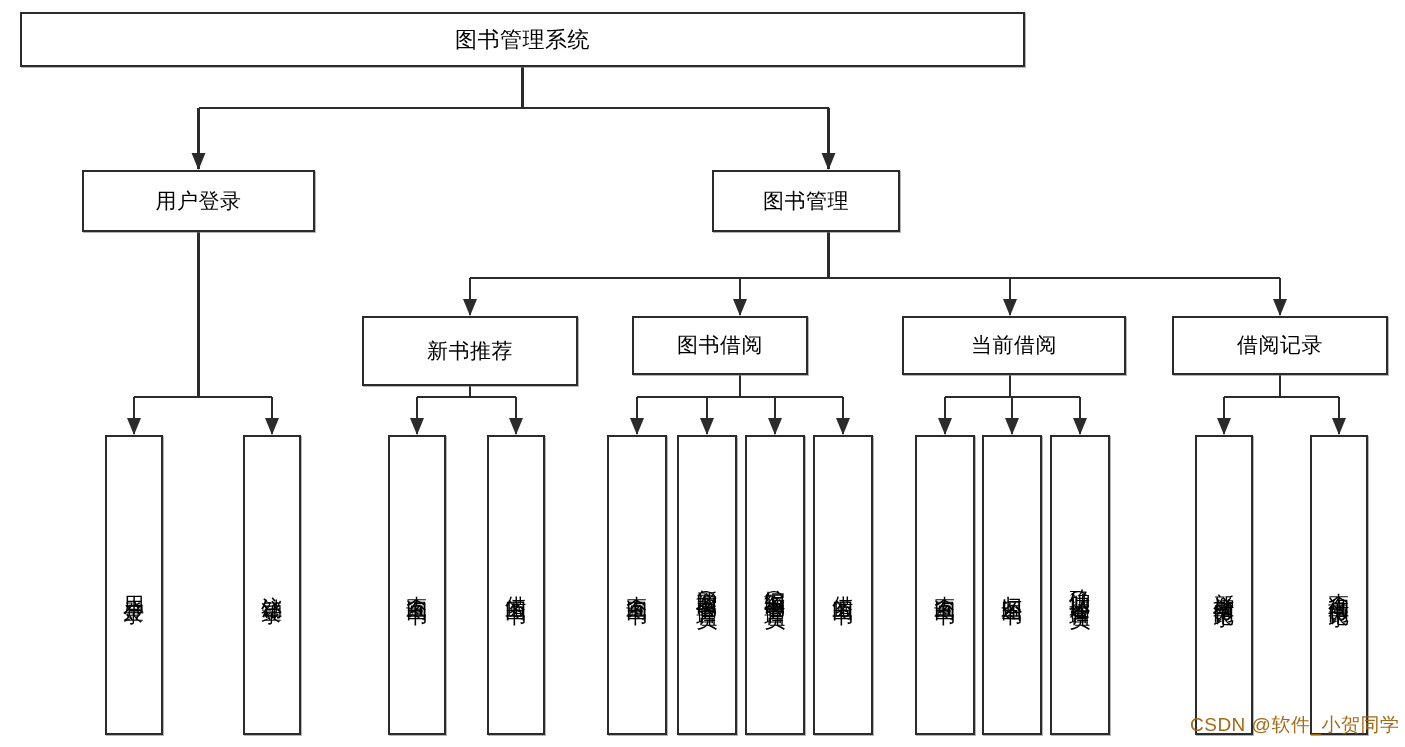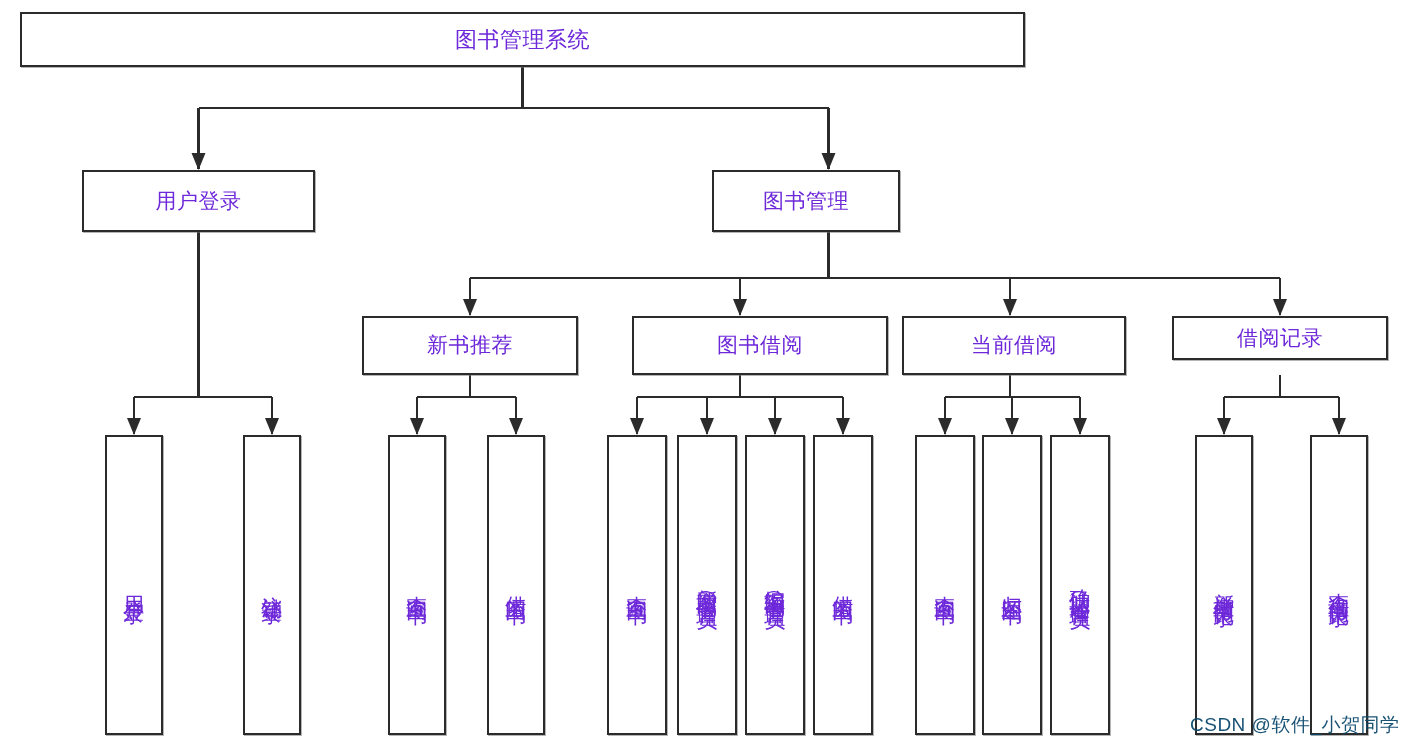--- a/index.html
+++ b/index.html
@@ -33,39 +33,39 @@
     background: #ffffff;
     display: flex;
     align-items: center;
     justify-content: center;
     box-shadow: 1px 1px 0 rgba(120,120,120,0.55);
   }
   .node .label {
     font-size: 21px;
     line-height: 1.18;
     letter-spacing: 0.5px;
-    color: #6d28d9;
+    color: #000000;
     white-space: nowrap;
     text-align: center;
   }
   .node.vertical .label {
     writing-mode: vertical-rl;
     text-orientation: upright;
     font-size: 21px;
     line-height: 1.3;
     letter-spacing: 3px;
   }
   .node.root .label { font-size: 22px; }
   .node.level2 .label { font-size: 21px; }
   .node.level3 .label { font-size: 21px; }
 
   .watermark {
     position: absolute;
     font-size: 19px;
-    color: #0c4a6e;
+    color: #a16207;
     white-space: nowrap;
     opacity: 0.95;
     letter-spacing: 0.5px;
   }
 </style>
 </head>
 <body>
 
 <div id="canvas">
   <svg class="edges" id="edge-layer" xmlns="http://www.w3.org/2000/svg">
@@ -125,30 +125,30 @@
   <div id="node-layer">
       <div class="node level1 root" style="left: 20px; top: 12px; width: 1005px; height: 55px;">
         <span class="label">图书管理系统</span>
       </div>
       <div class="node level2" style="left: 82px; top: 170px; width: 233px; height: 62px;">
         <span class="label">用户登录</span>
       </div>
       <div class="node level2" style="left: 712px; top: 170px; width: 188px; height: 62px;">
         <span class="label">图书管理</span>
       </div>
-      <div class="node level3" style="left: 362px; top: 316px; width: 216px; height: 59px;">
+      <div class="node level3" style="left: 362px; top: 316px; width: 216px; height: 70px;">
         <span class="label">新书推荐</span>
       </div>
-      <div class="node level3" style="left: 632px; top: 316px; width: 256px; height: 59px;">
+      <div class="node level3" style="left: 632px; top: 316px; width: 176px; height: 59px;">
         <span class="label">图书借阅</span>
       </div>
       <div class="node level3" style="left: 902px; top: 316px; width: 224px; height: 59px;">
         <span class="label">当前借阅</span>
       </div>
-      <div class="node level3" style="left: 1172px; top: 316px; width: 216px; height: 44px;">
+      <div class="node level3" style="left: 1172px; top: 316px; width: 216px; height: 59px;">
         <span class="label">借阅记录</span>
       </div>
       <div class="node level4 vertical" style="left: 105px; top: 435px; width: 58px; height: 300px;">
         <span class="label">用户登录</span>
       </div>
       <div class="node level4 vertical" style="left: 243px; top: 435px; width: 58px; height: 300px;">
         <span class="label">注销登录</span>
       </div>
       <div class="node level4 vertical" style="left: 388px; top: 435px; width: 58px; height: 300px;">
         <span class="label">查询图书</span>

